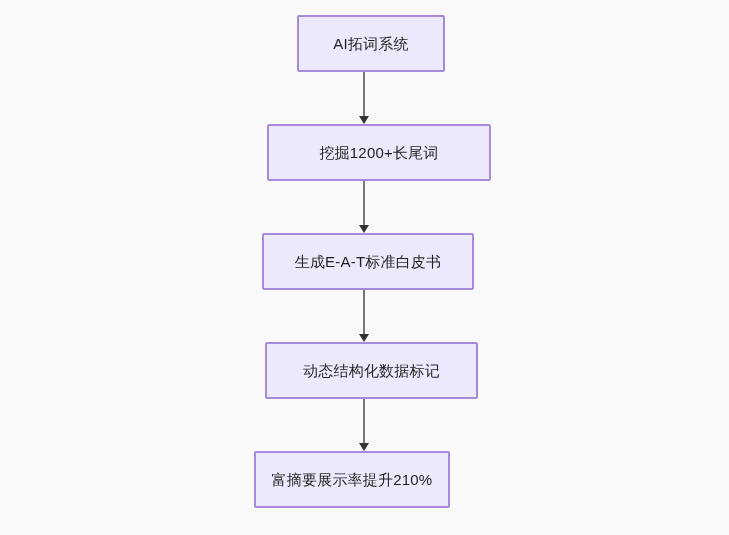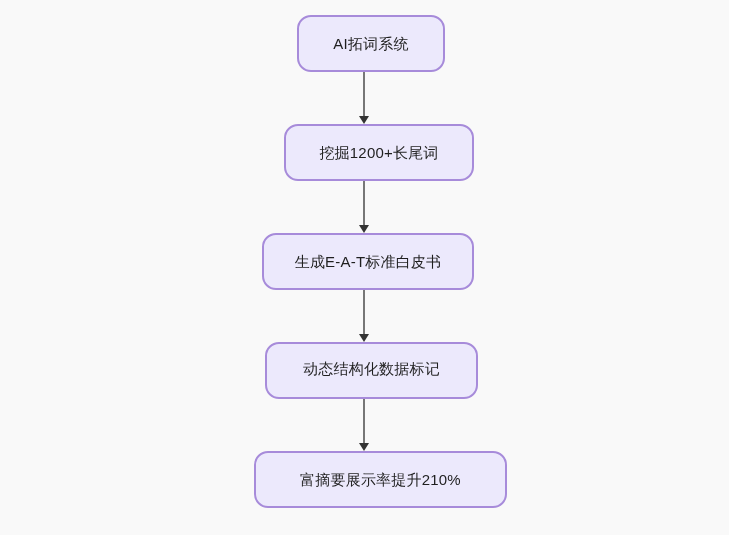--- a/index.html
+++ b/index.html
@@ -17,21 +17,21 @@
     position: relative;
     width: 729px;
     height: 535px;
     background: #f9f9f9;
   }
   .node {
     position: absolute;
     box-sizing: border-box;
     background: #ece9fc;
     border: 2px solid #a78bda;
-    border-radius: 14px;
+    border-radius: 2px;
     display: flex;
     align-items: center;
     justify-content: center;
     color: #1f1f1f;
     font-size: 15px;
     line-height: 1.2;
     letter-spacing: 0.2px;
     white-space: nowrap;
   }
   .node-label {
@@ -82,29 +82,29 @@
 
   <div class="edge" style="left:357px; top:399px; height:52px;">
     <div class="stem" style="height:44px;"></div>
     <div class="head" style="top:44px;"></div>
   </div>
 
   <div class="node" style="left:297px; top:15px; width:148px; height:57px;">
     <span class="node-label">AI拓词系统</span>
   </div>
 
-  <div class="node" style="left:284px; top:124px; width:190px; height:57px;">
+  <div class="node" style="left:267px; top:124px; width:224px; height:57px;">
     <span class="node-label">挖掘1200+长尾词</span>
   </div>
 
   <div class="node" style="left:262px; top:233px; width:212px; height:57px;">
     <span class="node-label">生成E-A-T标准白皮书</span>
   </div>
 
-  <div class="node" style="left:265px; top:342px; width:213px; height:57px;font-family:Liberation Mono, monospace;">
+  <div class="node" style="left:265px; top:342px; width:213px; height:57px;">
     <span class="node-label">动态结构化数据标记</span>
   </div>
 
-  <div class="node" style="left:254px; top:451px; width:253px; height:57px;">
+  <div class="node" style="left:254px; top:451px; width:196px; height:57px;">
     <span class="node-label">富摘要展示率提升210%</span>
   </div>
 
 </div>
 
 </body></html>

